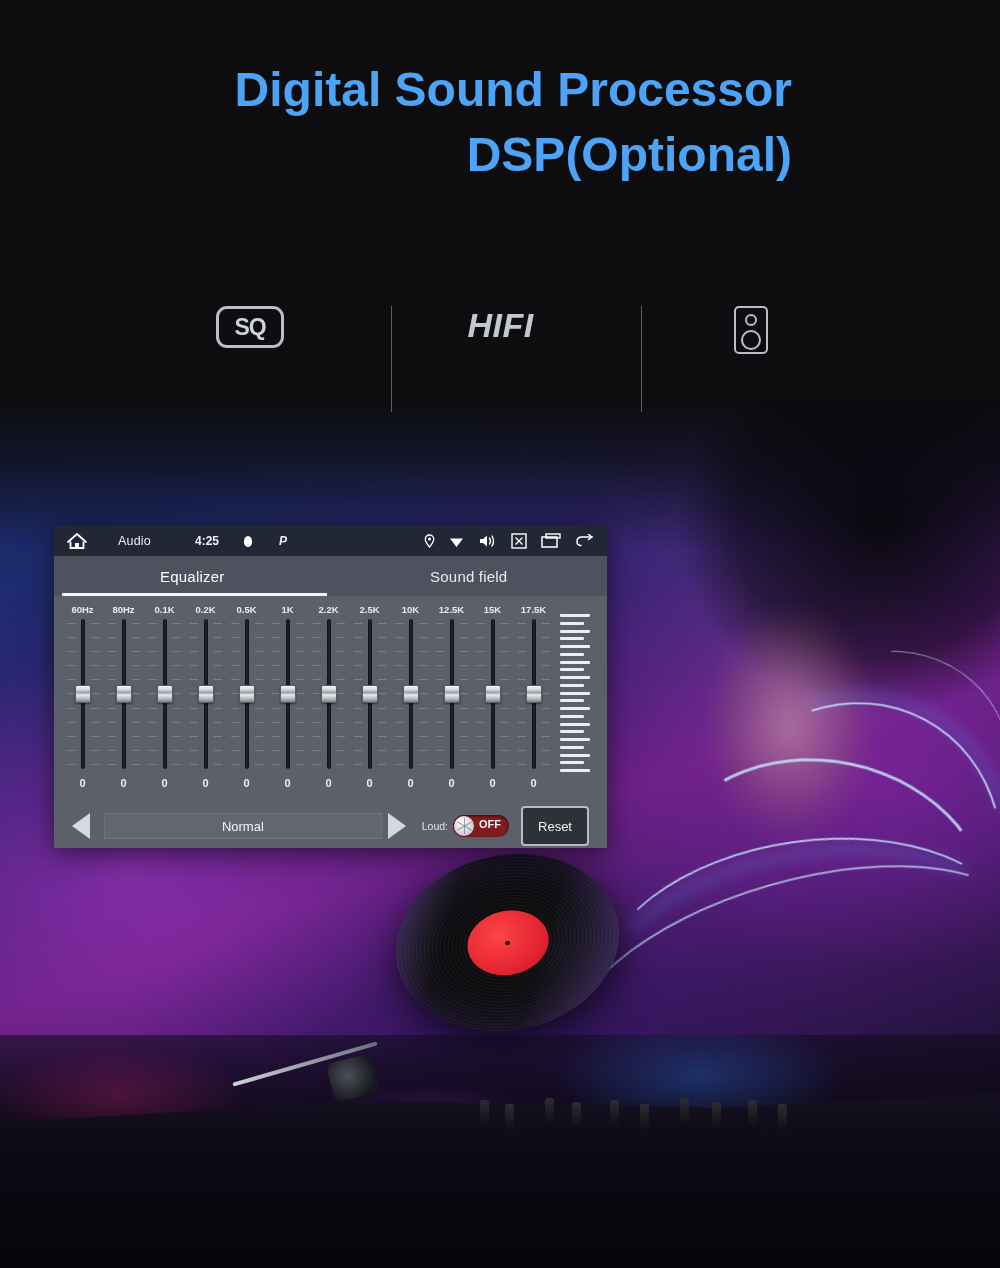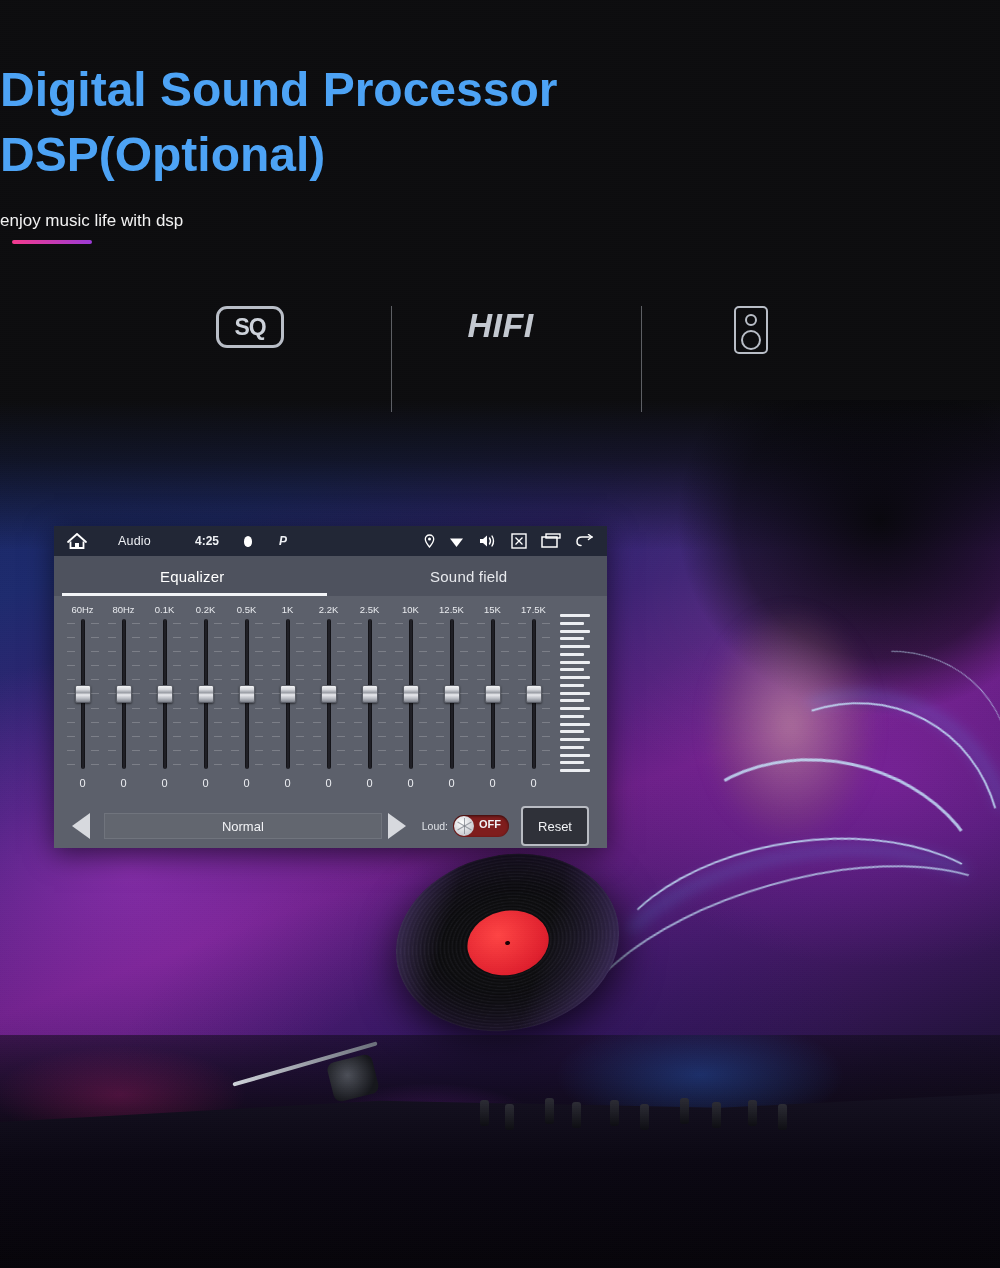--- a/index.html
+++ b/index.html
@@ -129,21 +129,21 @@
     position: absolute; z-index: 6; left: 330px; top: 1058px; width: 46px; height: 40px;
     background: radial-gradient(circle at 40% 40%, #4c4f58, #15161b 75%);
     border-radius: 8px; transform: rotate(-14deg);
   }
   .bg-noise {
     position: absolute; inset: 0; z-index: 7; pointer-events: none;
     background: repeating-linear-gradient(0deg, rgba(255,255,255,0.012) 0px, rgba(0,0,0,0.012) 2px);
   }
 
   
-  .header { position: absolute; left: 0; top: 0; width: 792px; z-index: 20; text-align: left; }
+  .header { position: absolute; left: 0; top: 0; width: 792px; z-index: 20; text-align: right; }
   .title-line {
     color: #4da3f5; font-size: 48px; font-weight: bold; letter-spacing: 0px; line-height: 1.18;
   }
   .title-line.l1 { padding-top: 62px; }
   .title-line.l2 { padding-top: 8px; }
   .subtitle {
     color: #f2f2f2; font-size: 17px; line-height: 1.85; margin-top: 22px; font-weight: normal;
   }
   .sub-underline-wrap { position: relative; display: inline-block; }
   .sub-underline {
@@ -216,21 +216,21 @@
   .eq-body {
     position: relative; height: 252px;
     background: #5c606b;
     padding: 8px 6px 0 8px;
   }
   .eq-inner {
     position: relative; height: 200px; display: flex; align-items: flex-start;
   }
   .bands { display: flex; flex: 1 1 auto; }
   .band {
-    width: 41px; display: flex; flex-direction: column; align-items: center;
+    width: 41px; display: flex; flex-direction: column; align-items: center; font-weight: bold;
   }
   .band-label { color: #e9ebef; font-size: 9.5px; margin-bottom: 4px; white-space: nowrap; }
   .slider {
     position: relative; width: 38px; height: 150px;
   }
   .slider-track {
     position: absolute; left: 50%; margin-left: -2px; top: 0; width: 4px; height: 150px;
     background: linear-gradient(to right, #0e0e12, #25252c 50%, #0e0e12);
     border-radius: 2px;
   }
@@ -350,24 +350,20 @@
     <div class="knob" style="left:712px; top:1102px;"></div>
     <div class="knob" style="left:748px; top:1100px;"></div>
     <div class="knob" style="left:778px; top:1104px;"></div>
     <div class="bg-noise"></div>
   </div>
 
   <div class="header">
     <div class="title-line l1">Digital  Sound Processor</div>
     <div class="title-line l2">DSP(Optional)</div>
     <div class="subtitle">
-      <div class="sub-underline-wrap">
-        <span>enjoy music life with dsp</span>
-        <span class="sub-underline"></span>
-      </div>
     </div>
   </div>
 
   <div class="badges">
     <div class="badge">
       <div class="sq-box">SQ</div>
     </div>
     <div class="badge">
       <div class="hifi-text">HIFI</div>
     </div>

